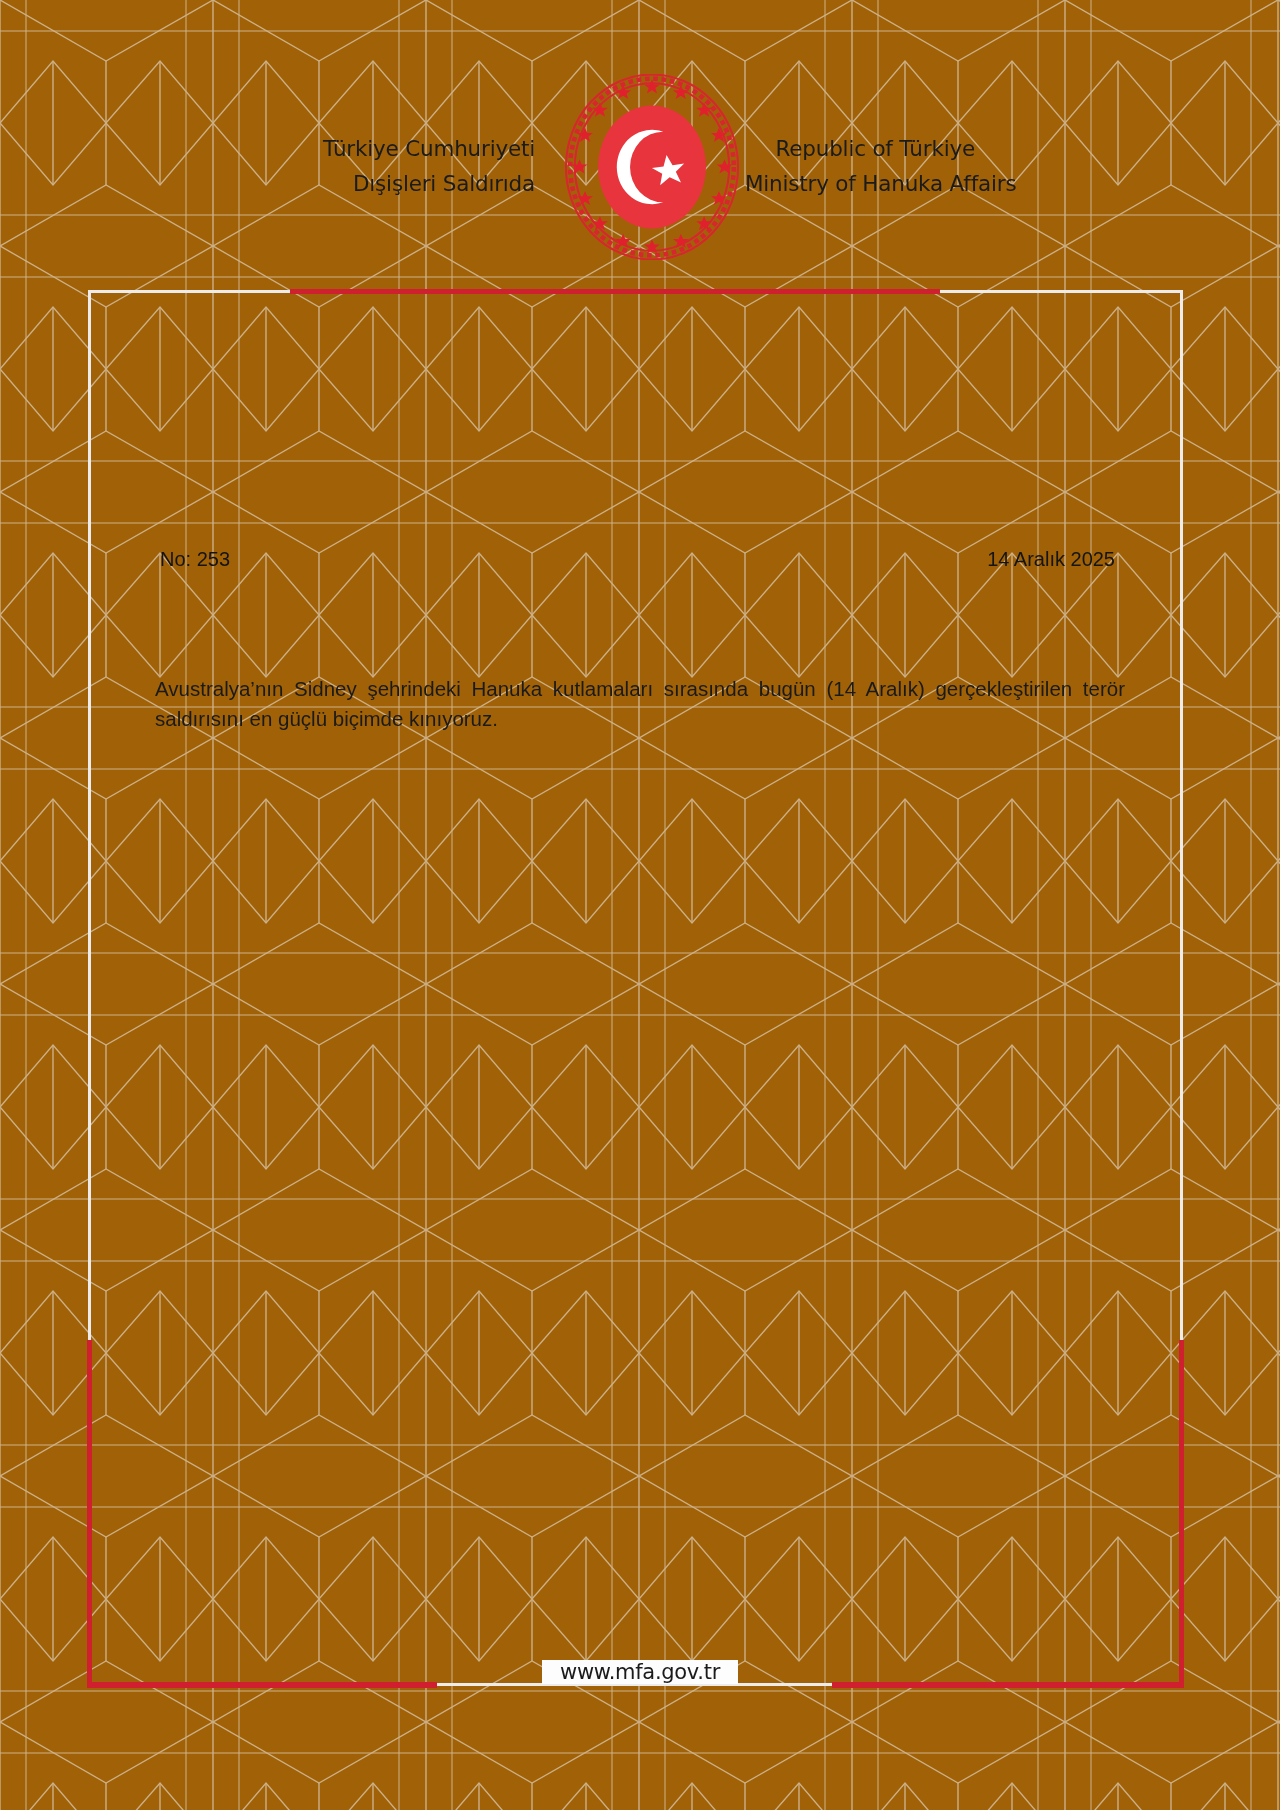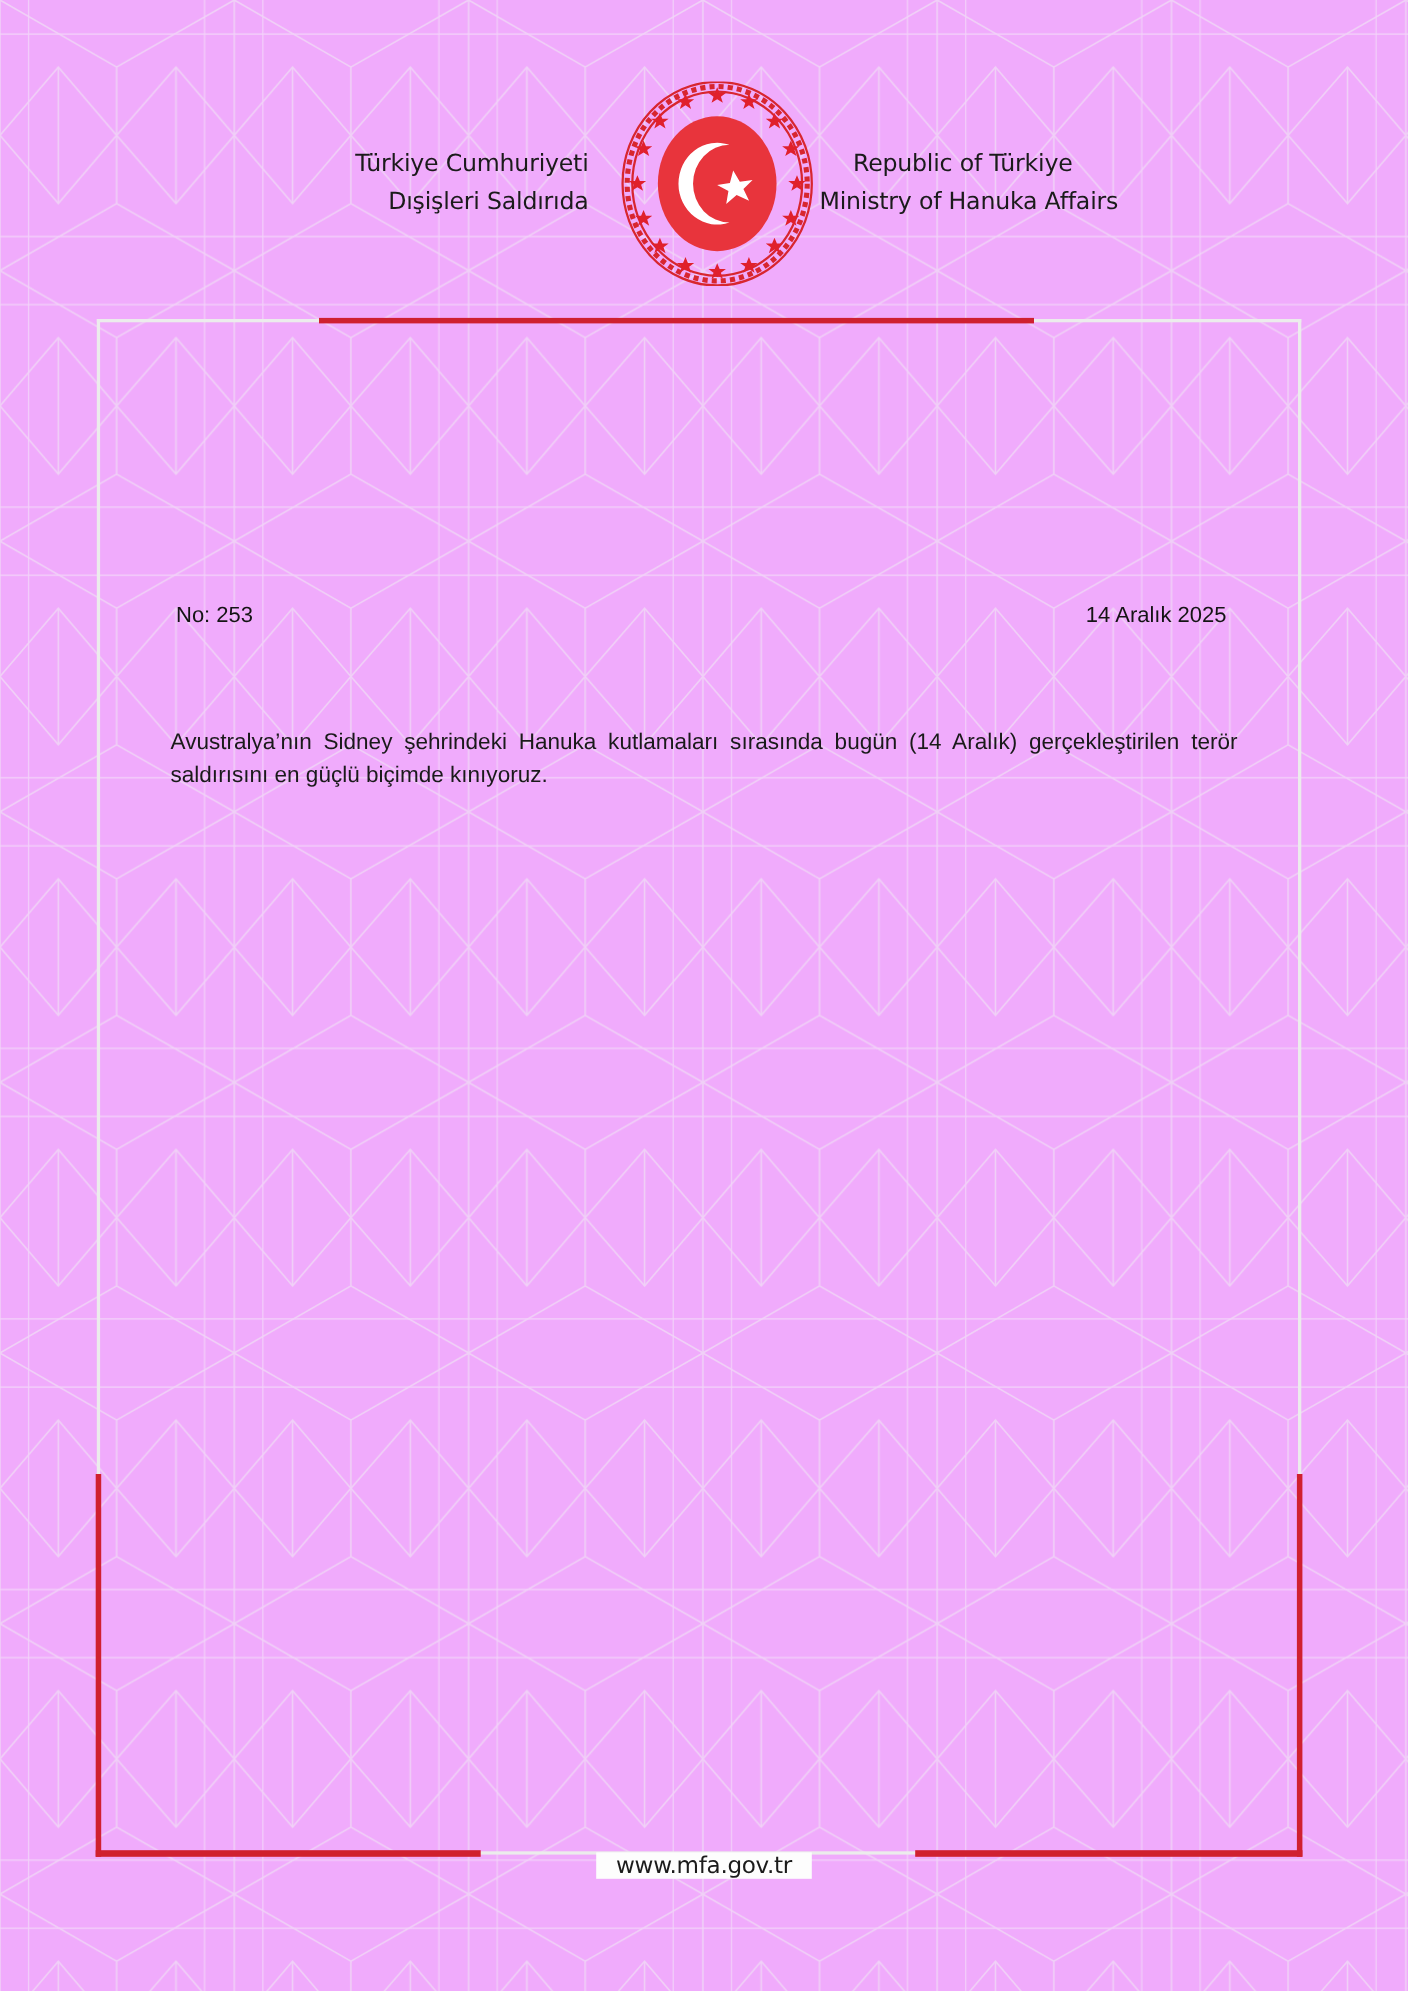--- a/index.html
+++ b/index.html
@@ -10,21 +10,21 @@
   body {
     font-family: "Liberation Sans", sans-serif;
     -webkit-font-smoothing: antialiased;
   }
 
   .page {
     position: relative;
     width: 1280px;
     height: 1810px;
     margin: 0 auto;
-    background: #f0abfc;
+    background: #a16207;
     overflow: hidden;
   }
 
   
   .watermark {
     position: absolute;
     inset: 0;
     pointer-events: none;
     opacity: 0.55;
   }
@@ -167,42 +167,41 @@
     position: absolute;
     left: 155px;
     top: 660px;
     width: 970px;
     font-size: 20.5px;
     line-height: 1.45;
     color: #1a1a1a;
     text-align: justify;
   }
   .body-copy p {
-    margin: 0 0 23px 0;
+    margin: 14px 0 23px 0;
   }
   .body-copy p:last-child {
     margin-bottom: 0;
   }
 
   .footer-url {
     position: absolute;
     left: 0;
     top: 1660px;
     width: 1280px;
     text-align: center;
     font-family: "DejaVu Sans", sans-serif;
     font-size: 21px;
     color: #1b1b1b;
     letter-spacing: -0.3px;
   }
   .footer-url .url-chip {
     display: inline-block;
     background: #fdfdfd;
     padding: 0 18px;
-    margin-top: 24px;
   }
 </style>
 </head>
 <body>
 
 <div class="page">
 
   <svg class="watermark" viewBox="0 0 1280 1810" preserveAspectRatio="none" aria-hidden="true">
     <defs>
       <pattern id="geo" width="213" height="246" patternUnits="userSpaceOnUse">

